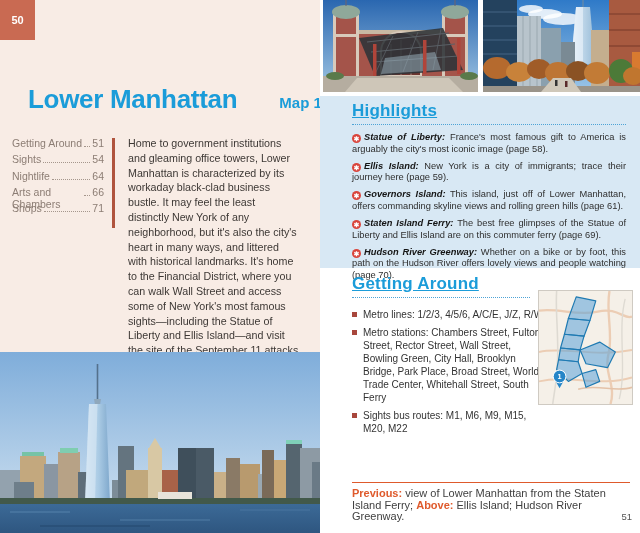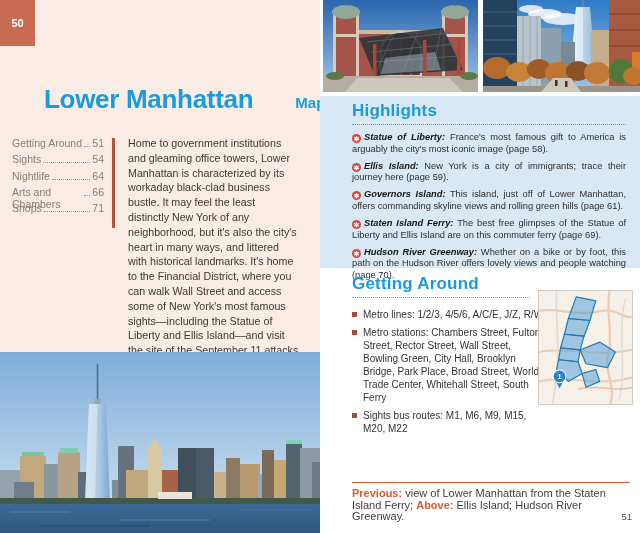--- a/index.html
+++ b/index.html
@@ -2,23 +2,23 @@
 <html><head>
 <meta charset="utf-8">
 <style>
   * { margin:0; padding:0; box-sizing:border-box; }
   html,body { background:#ffffff; }
   body { font-family:"Liberation Sans", sans-serif; }
   .spread { position:relative; width:640px; height:533px; background:#ffffff; overflow:hidden; }
 
   
   .left-page { position:absolute; left:0; top:0; width:320px; height:533px; background:#f8ece5; }
-  .page-badge { position:absolute; left:0; top:0; width:35px; height:46px; background:#c96a52;
+  .page-badge { position:absolute; left:0; top:0; width:35px; height:40px; background:#c96a52;
     color:#fff; font-size:11px; font-weight:bold; display:flex; align-items:center; justify-content:center; }
-  .title-row { position:absolute; left:44px; top:84px; display:flex; align-items:baseline; white-space:nowrap;justify-content:flex-end; }
+  .title-row { position:absolute; left:28px; top:84px; display:flex; align-items:baseline; white-space:nowrap;justify-content:flex-end; }
   .page-title { font-size:26px; font-weight:bold; color:#1b9cd9; letter-spacing:-0.3px; }
   .map-ref { font-size:15px; font-weight:bold; color:#1b9cd9; margin-left:42px; }
 
   .toc { position:absolute; left:12px; top:137px; width:92px; }
   .toc-row { display:flex; align-items:baseline; font-size:10.5px; color:#8c7d74; height:16.3px; }
   .toc-leader { flex:1; border-bottom:1.5px dotted #a5968c; margin:0 2px 2px 2px; min-width:6px; }
   .toc-page { color:#8c7d74; }
 
   .toc-divider { position:absolute; left:112px; top:138px; width:3px; height:90px; background:#b0543e; }
 
@@ -27,21 +27,21 @@
 
   .photo-skyline { position:absolute; left:0; top:352px; width:320px; height:181px; }
 
   
   .right-page { position:absolute; left:320px; top:0; width:320px; height:533px; background:#ffffff; }
   .photo-ellis { position:absolute; left:3px; top:0; width:155px; height:92px; }
   .photo-greenway { position:absolute; left:163px; top:0; width:157px; height:92px; }
 
   .highlights-panel { position:absolute; left:0; top:96px; width:320px; height:172px; background:#d8e8f4;
     padding:5px 14px 0 32px; }
-  .section-title { font-size:17px; font-weight:bold; color:#1b9cd9; letter-spacing:0.2px; }
+  .section-title { font-size:17px; font-weight:bold; color:#1b9cd9; letter-spacing:0.2px;text-decoration:underline; }
   .dotted-rule { border-bottom:1.6px dotted #4da3d6; margin:3px 0 7px 0; }
   .hl-item { font-size:9.3px; line-height:11.6px; color:#2e2e2e; text-align:justify; margin-bottom:5.5px; }
   .hl-icon { display:inline-block; width:9px; height:9px; border-radius:50%; background:#d9453c; color:#fff;
     font-size:6.5px; line-height:9px; text-align:center; margin-right:3px; vertical-align:-1px; font-weight:bold; }
   .hl-lead { font-weight:bold; color:#141414;font-style:italic; }
 
   .getting-around { position:absolute; left:32px; top:274px; width:278px; }
   .ga-rule { width:178px; border-bottom:1.6px dotted #4da3d6; margin-top:3px; }
   .ga-list { margin-top:10px; width:192px; list-style:none; }
   .ga-item { display:flex; font-size:10px; line-height:13px; color:#333; margin-bottom:5px; }

